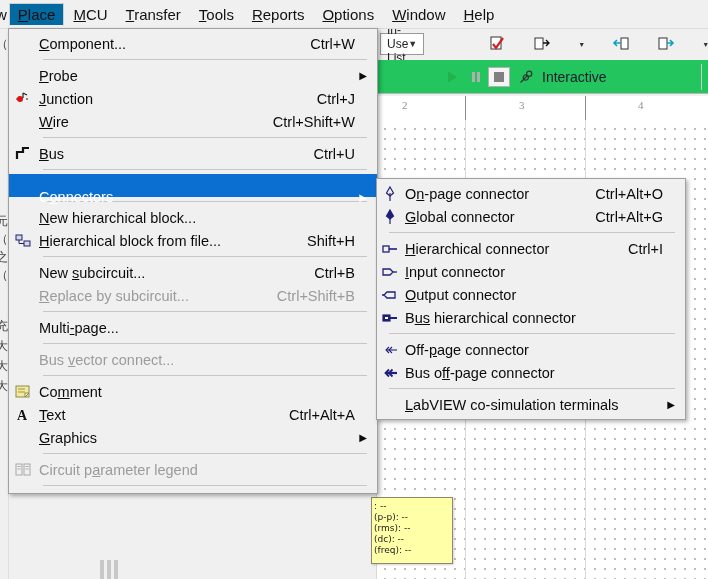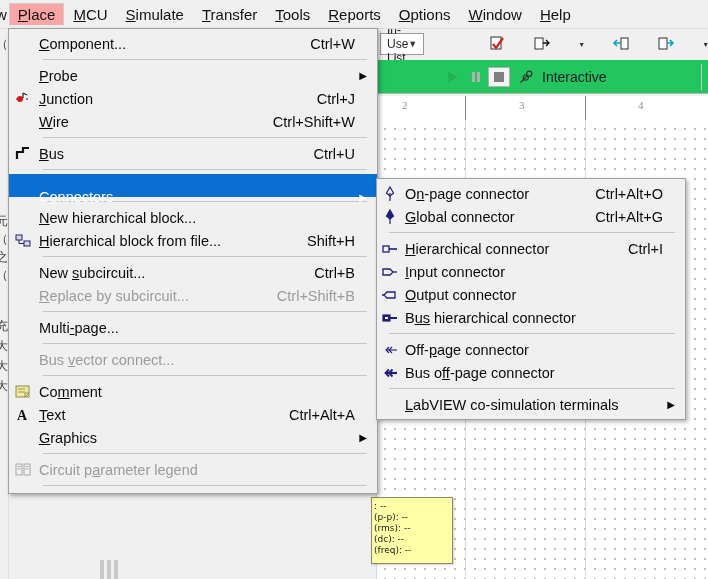--- a/index.html
+++ b/index.html
@@ -92,21 +92,21 @@
   }
   .mb-partial{
     font-size:15px;color:#111;padding:0 2px 0 0;margin-left:-4px;
     font-family:"Liberation Sans",sans-serif;
   }
   .mb-item{
     font-size:15px;color:#111;padding:3px 9px;cursor:default;
     font-family:"Liberation Sans",sans-serif;white-space:nowrap;
   }
   .mb-item.active{
-    background:#fca5a5;border:1px solid #cfcfcf;border-bottom-color:#f0f0f0;
+    background:#0369a1;border:1px solid #cfcfcf;border-bottom-color:#f0f0f0;
     padding:2px 8px;
   }
   .u{text-decoration:underline;}
 
   
   .menu{
     position:absolute;background:#f0f0f0;
     border:1px solid #a0a0a0;
     box-shadow:2px 2px 4px rgba(0,0,0,0.30);
     padding:3px 0;box-sizing:border-box;
@@ -284,21 +284,20 @@
     <i></i>
       <i></i>
       <i></i>
   </div>
 
   <div class="menubar">
     <span class="mb-partial">w</span>
     <div id="mbItems" style="display:flex;align-items:center;">
         <div class="mb-item active"><span class="u">P</span>lace</div>
         <div class="mb-item"><span class="u">M</span>CU</div>
-        <div class="mb-item"><span class="u">S</span>imulate</div>
         <div class="mb-item"><span class="u">T</span>ransfer</div>
         <div class="mb-item"><span class="u">T</span>ools</div>
         <div class="mb-item"><span class="u">R</span>eports</div>
         <div class="mb-item"><span class="u">O</span>ptions</div>
         <div class="mb-item"><span class="u">W</span>indow</div>
         <div class="mb-item"><span class="u">H</span>elp</div>
       </div>
   </div>
 
   <div class="menu" id="placeMenu">

